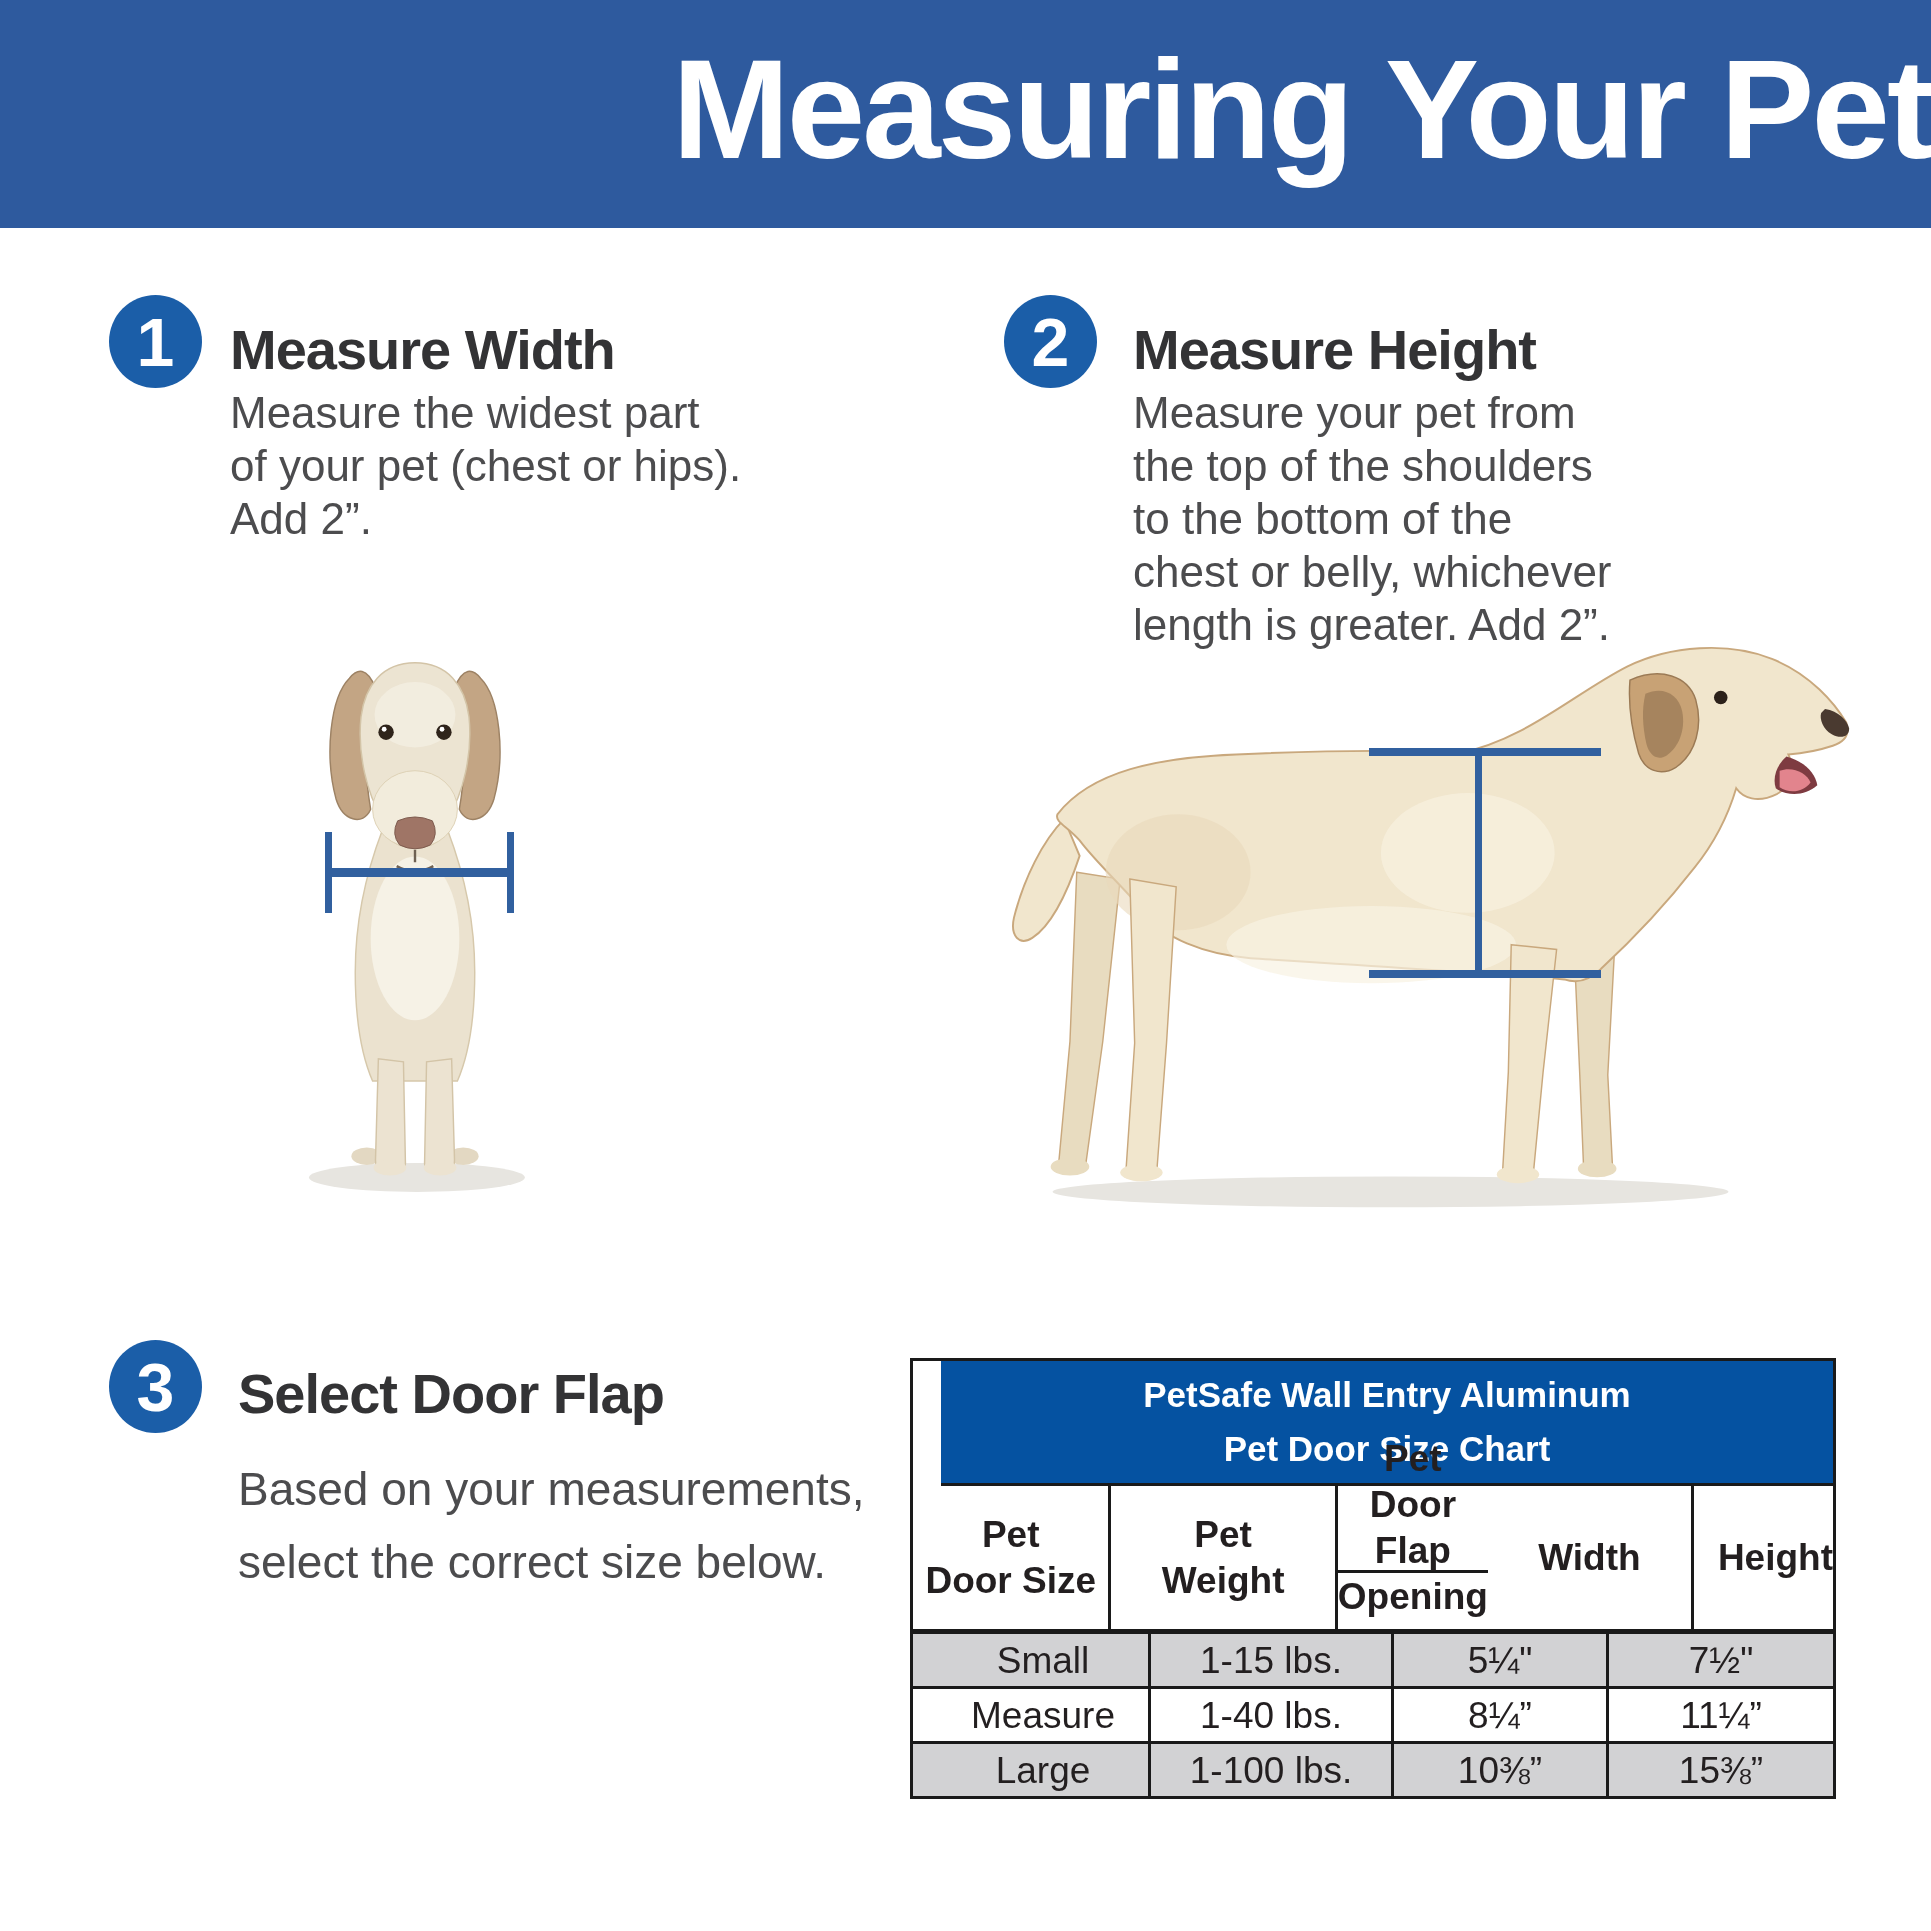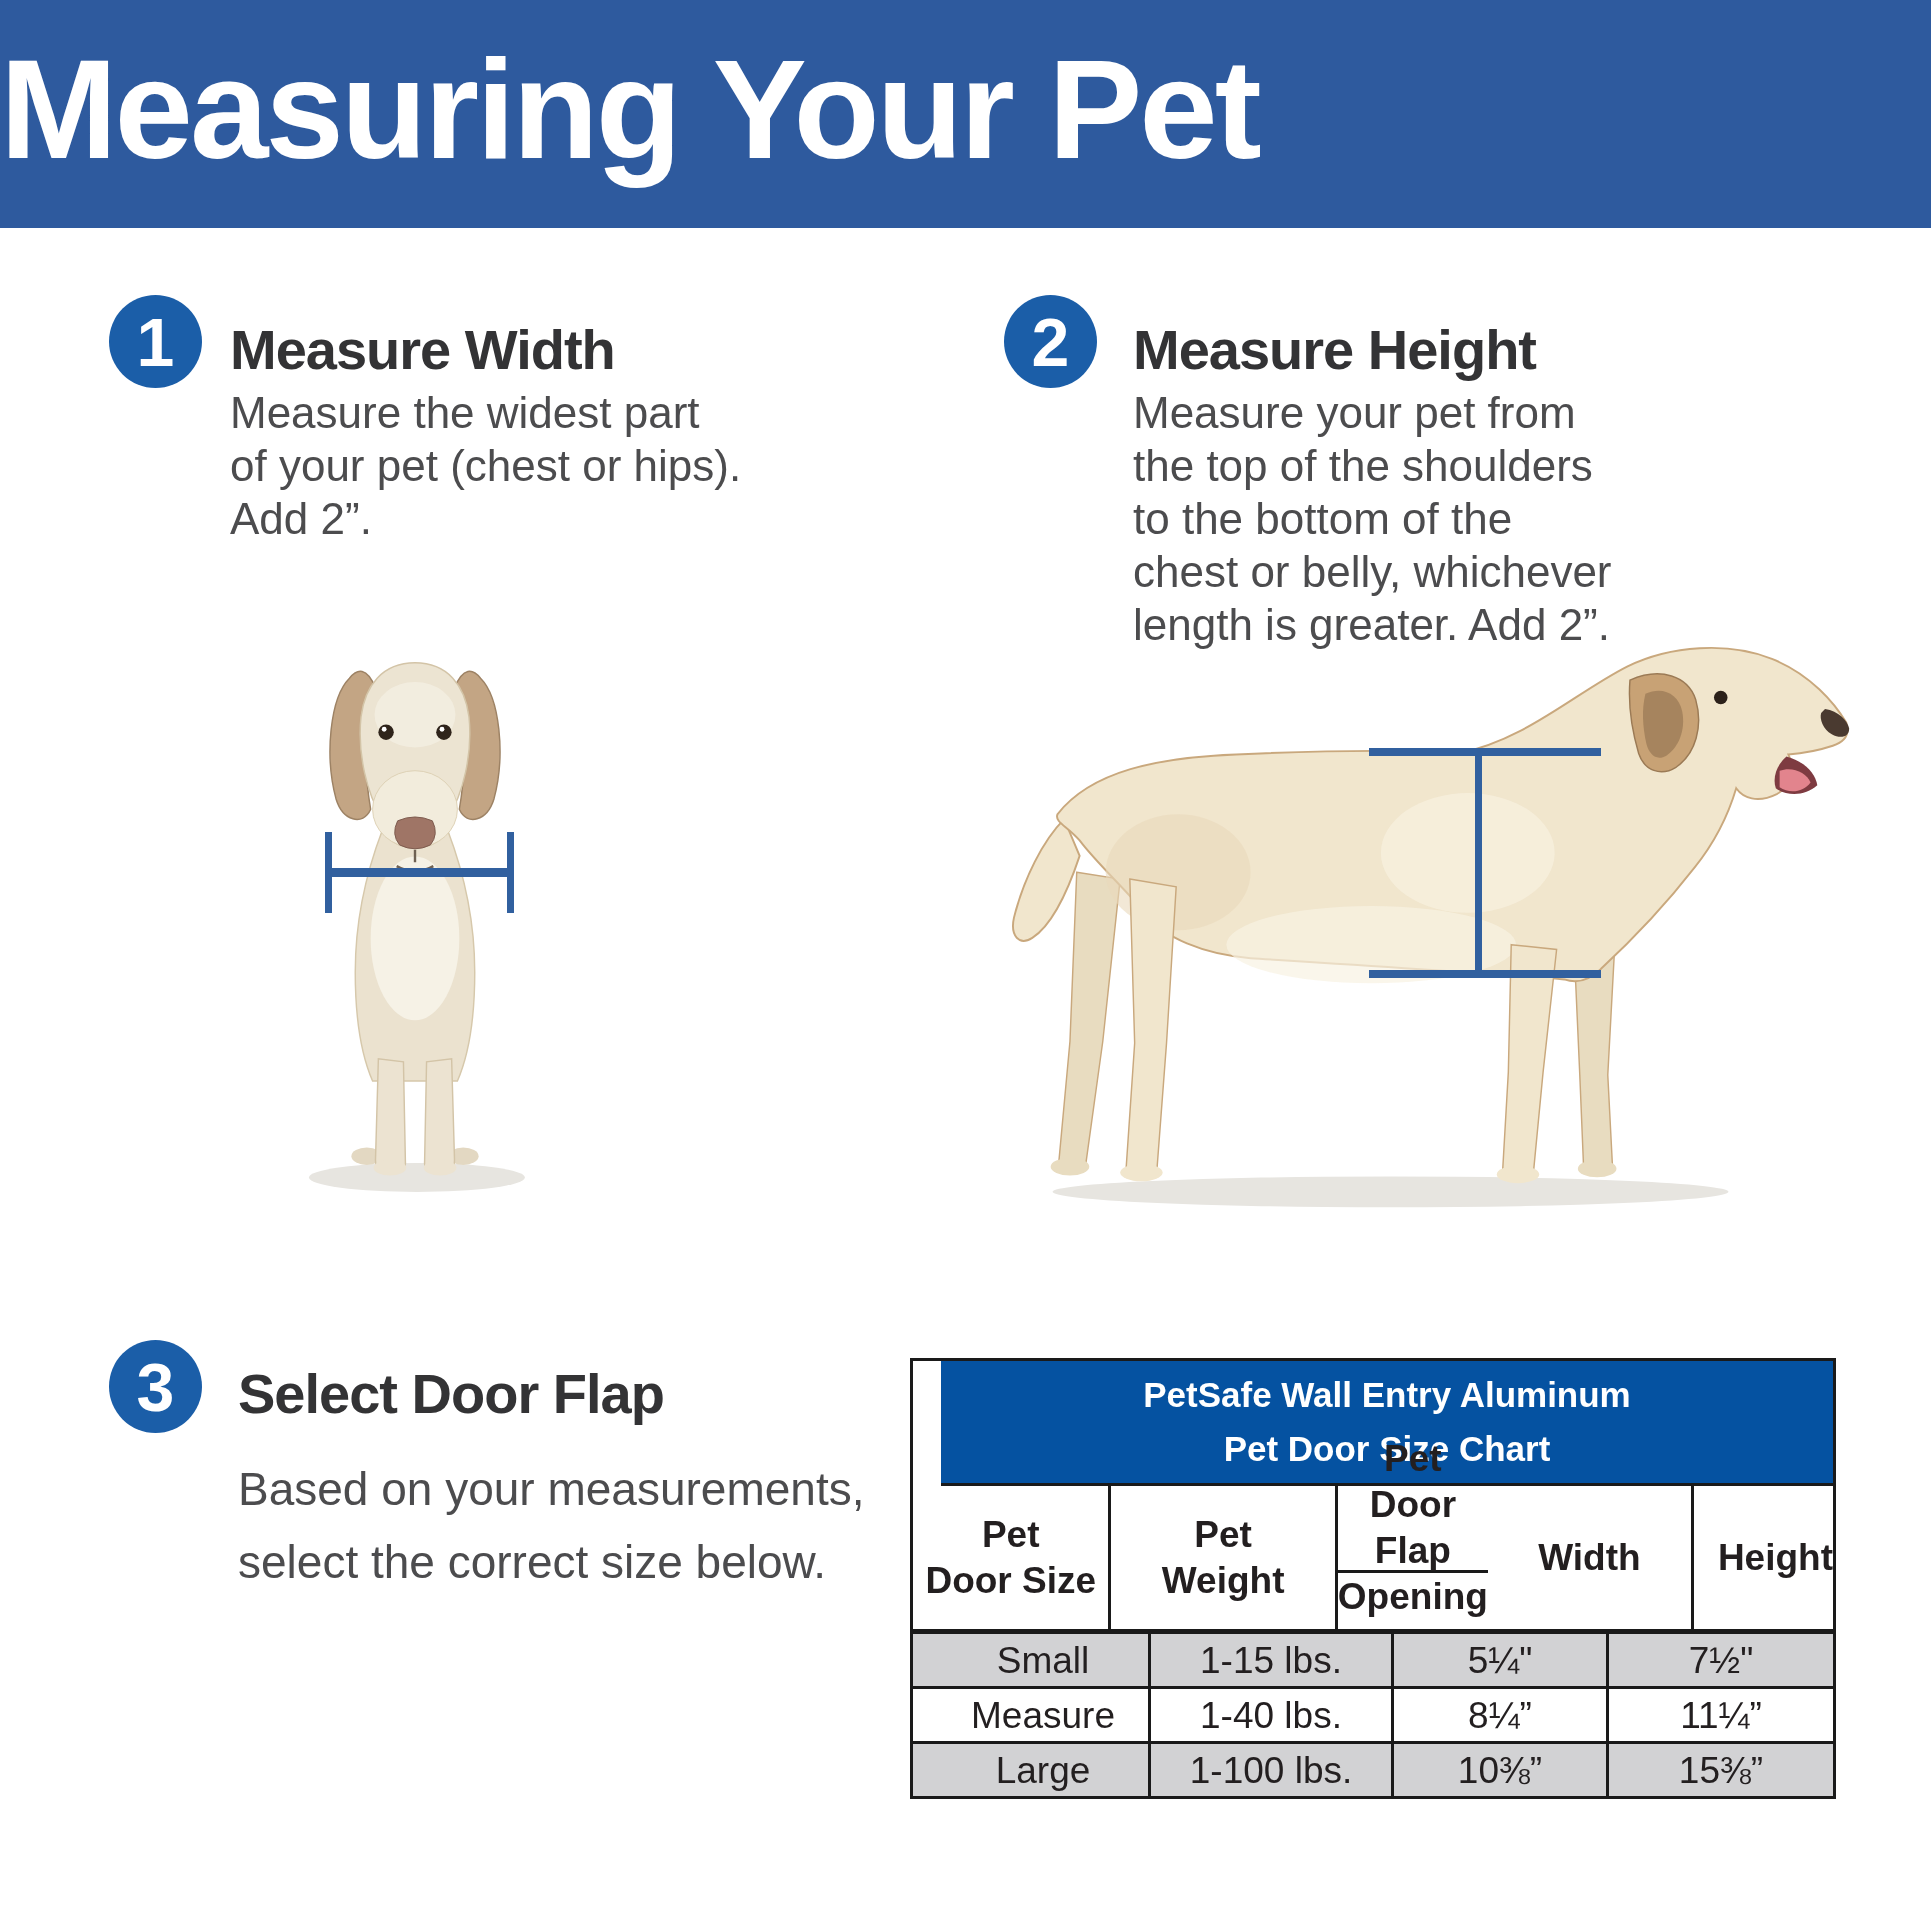--- a/index.html
+++ b/index.html
@@ -5,21 +5,21 @@
   html,body { margin:0; padding:0; }
   .page {
     position:relative; width:1931px; height:1931px;
     background:#ffffff; overflow:hidden;
     font-family:"Liberation Sans", sans-serif;
     color:#363636;
   }
   
   .top-banner {
     position:absolute; left:0; top:0; width:1931px; height:228px;
-    background:#2e5a9e; display:flex; align-items:center; justify-content:flex-start;
+    background:#2e5a9e; display:flex; align-items:center; justify-content:flex-end;
   }
   .top-banner .title {
     color:#ffffff; font-size:141px; font-weight:bold; letter-spacing:-2.9px;
     line-height:1; padding-bottom:9.7px;
   }
   
   .badge {
     position:absolute; width:93px; height:93px; border-radius:50%;
     background:#1b5ea8; color:#ffffff; font-size:68px; font-weight:bold;
     display:flex; align-items:center; justify-content:center; line-height:1;

